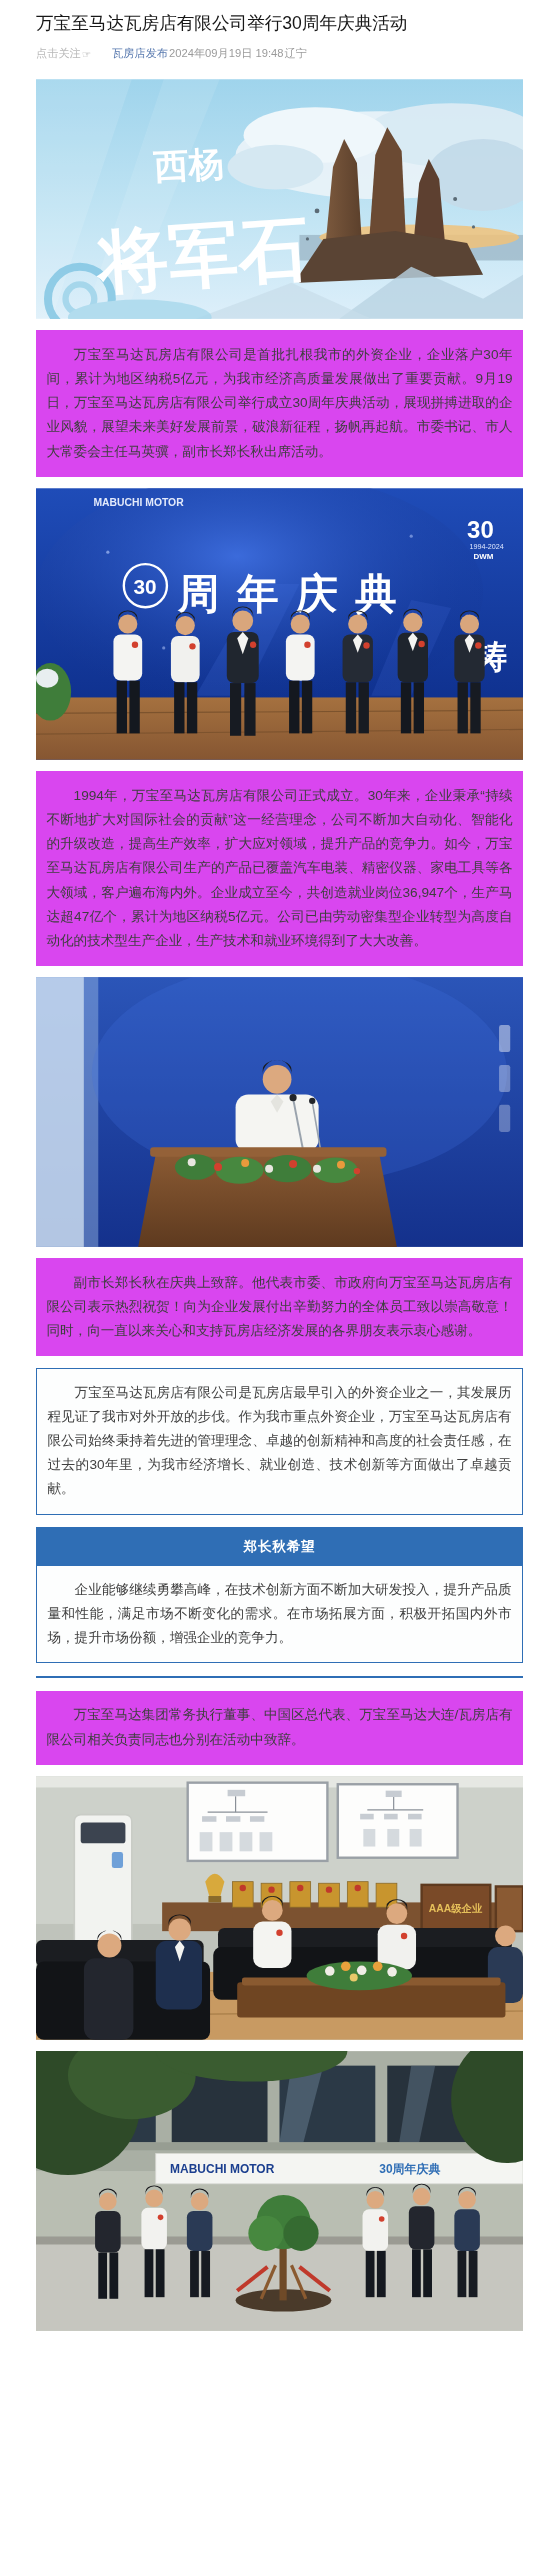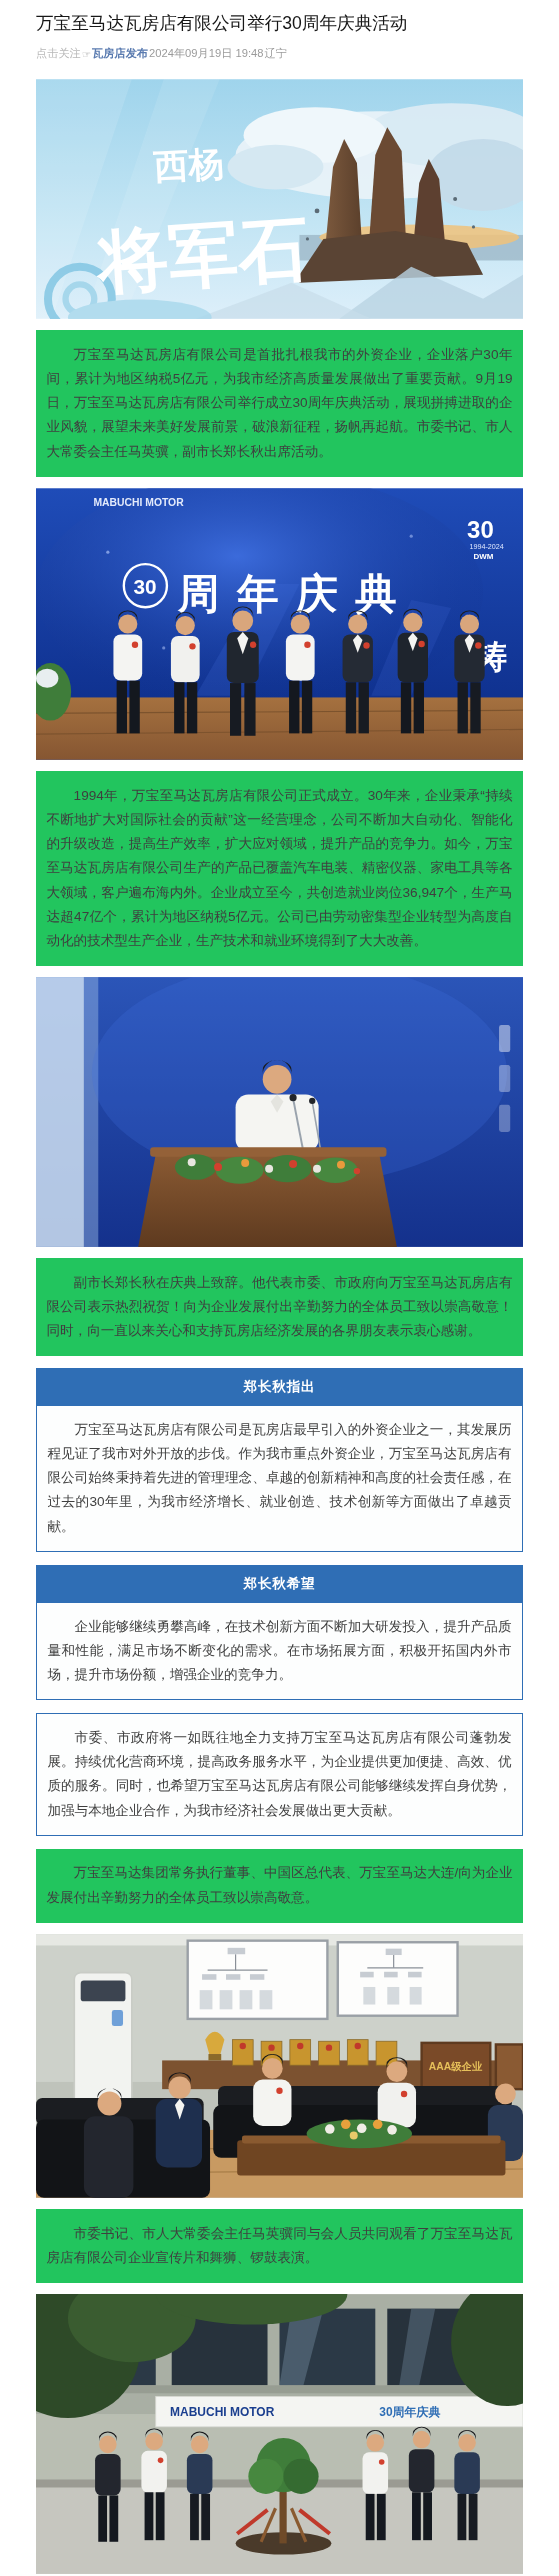--- a/index.html
+++ b/index.html
@@ -4,28 +4,28 @@
 <style>
   html,body{margin:0;padding:0;background:#ffffff;}
   body{width:559px;font-family:"Liberation Sans","DejaVu Sans",sans-serif;color:#404040;}
   .page{padding:0 36px 24px 36px;}
 
   .title{font-size:17.6px;line-height:1.45;color:#171717;font-weight:400;margin:11.2px 0 9.6px 0;}
 
   .byline{display:flex;align-items:center;gap:1px;font-size:11.2px;color:#9b9b9b;margin:0 0 17.6px 0;}
   .byline .follow{color:#b8b8b8;cursor:pointer;}
   .byline .hand{color:#b8b8b8;font-size:10.4px;}
-  .byline .source{color:#5a7bb0;font-weight:700;cursor:pointer;}
+  .byline .source{color:#5a7bb0;font-weight:400;cursor:pointer;margin-left:20px;}
   .byline .dt{color:#9b9b9b;}
   .byline .region{color:#9b9b9b;}
 
   .photo{display:block;margin:0 0 11.2px 0;}
   .photo svg{display:block;}
 
-  .para{background:#22c55e;padding:12.8px 10.4px;margin:0 0 11.2px 0;}
+  .para{background:#d946ef;padding:12.8px 10.4px;margin:0 0 11.2px 0;}
   .para p{margin:0;font-size:13.6px;line-height:1.78;text-align:justify;text-indent:2em;color:#3f3f3f;}
 
   .section{border:0.8px solid #2f6eb5;margin:0 0 12.8px 0;}
   .section-header{background:#2f6eb5;color:#ffffff;font-size:13.6px;font-weight:700;text-align:center;padding:9.6px 0;letter-spacing:0.8px;}
   .section-body{background:#fdfefe;padding:12px 10.4px;}
   .section-body p{margin:0;font-size:13.6px;line-height:1.78;text-align:justify;text-indent:2em;color:#3f3f3f;}
 </style>
 </head>
 <body>
 
@@ -265,41 +265,37 @@
           <circle cx="402" cy="243" r="4" fill="#d2402e"></circle>
       </g>
     </svg>
   </div>
 
   <div class="para">
     <p>副市长郑长秋在庆典上致辞。他代表市委、市政府向万宝至马达瓦房店有限公司表示热烈祝贺！向为企业发展付出辛勤努力的全体员工致以崇高敬意！同时，向一直以来关心和支持瓦房店经济发展的各界朋友表示衷心感谢。</p>
   </div>
 
   <div class="section">
-    <div class="section-header">郑长秋指出</div>
     <div class="section-body">
       <p>万宝至马达瓦房店有限公司是瓦房店最早引入的外资企业之一，其发展历程见证了我市对外开放的步伐。作为我市重点外资企业，万宝至马达瓦房店有限公司始终秉持着先进的管理理念、卓越的创新精神和高度的社会责任感，在过去的30年里，为我市经济增长、就业创造、技术创新等方面做出了卓越贡献。</p>
     </div>
   </div>
 
   <div class="section">
     <div class="section-header">郑长秋希望</div>
     <div class="section-body">
       <p>企业能够继续勇攀高峰，在技术创新方面不断加大研发投入，提升产品质量和性能，满足市场不断变化的需求。在市场拓展方面，积极开拓国内外市场，提升市场份额，增强企业的竞争力。</p>
     </div>
   </div>
 
   <div class="section">
-    <div class="section-body">
-      <p>市委、市政府将一如既往地全力支持万宝至马达瓦房店有限公司蓬勃发展。持续优化营商环境，提高政务服务水平，为企业提供更加便捷、高效、优质的服务。同时，也希望万宝至马达瓦房店有限公司能够继续发挥自身优势，加强与本地企业合作，为我市经济社会发展做出更大贡献。</p>
-    </div>
   </div>
 
   <div class="para">
-    <p>万宝至马达集团常务执行董事、中国区总代表、万宝至马达大连/向为企业发展付出辛勤努力的全体员工致以崇高敬意。</p>
+    <p>万宝至马达集团常务执行董事、中国区总代表、万宝至马达大连/瓦房店有限公司相关负责同志也分别在活动中致辞。</p>
   </div>
 
   <div class="photo">
     <svg width="487" height="264" viewBox="0 0 610 330">
       <rect width="610" height="330" fill="#cdd1ca"></rect>
       <rect x="0" y="0" width="610" height="14" fill="#e6e8e3"></rect>
       <rect x="0" y="185" width="610" height="60" fill="#bfc3bb"></rect>
       <rect x="0" y="245" width="610" height="85" fill="#c89a62"></rect>
       <line x1="0" y1="270" x2="610" y2="266" stroke="#a87e48" stroke-width="1.5"></line>
       <line x1="0" y1="300" x2="610" y2="294" stroke="#a87e48" stroke-width="1.5"></line>
@@ -388,23 +384,20 @@
           <circle cx="388" cy="238" r="6" fill="#e8a13c"></circle>
         <circle cx="408" cy="243" r="6" fill="#f0ede6"></circle>
           <circle cx="428" cy="238" r="6" fill="#e8a13c"></circle>
         <circle cx="446" cy="245" r="6" fill="#f0ede6"></circle>
           <circle cx="398" cy="252" r="5" fill="#e8c96a"></circle>
       </g>
       <rect x="620" y="0" width="0" height="0" fill="none"></rect>
     </svg>
   </div>
 
-  <div class="para">
-    <p>市委书记、市人大常委会主任马英骥同与会人员共同观看了万宝至马达瓦房店有限公司企业宣传片和舞狮、锣鼓表演。</p>
-  </div>
 
   <div class="photo">
     <svg width="487" height="280" viewBox="0 0 610 350">
       <rect width="610" height="350" fill="#b9beb2"></rect>
 
       <g>
         <rect x="0" y="0" width="610" height="150" fill="#a9afa4"></rect>
         <rect x="170" y="18" width="120" height="96" fill="#27323c"></rect>
           <rect x="305" y="18" width="120" height="96" fill="#2b3946"></rect>
         <rect x="440" y="18" width="120" height="96" fill="#27323c"></rect>

